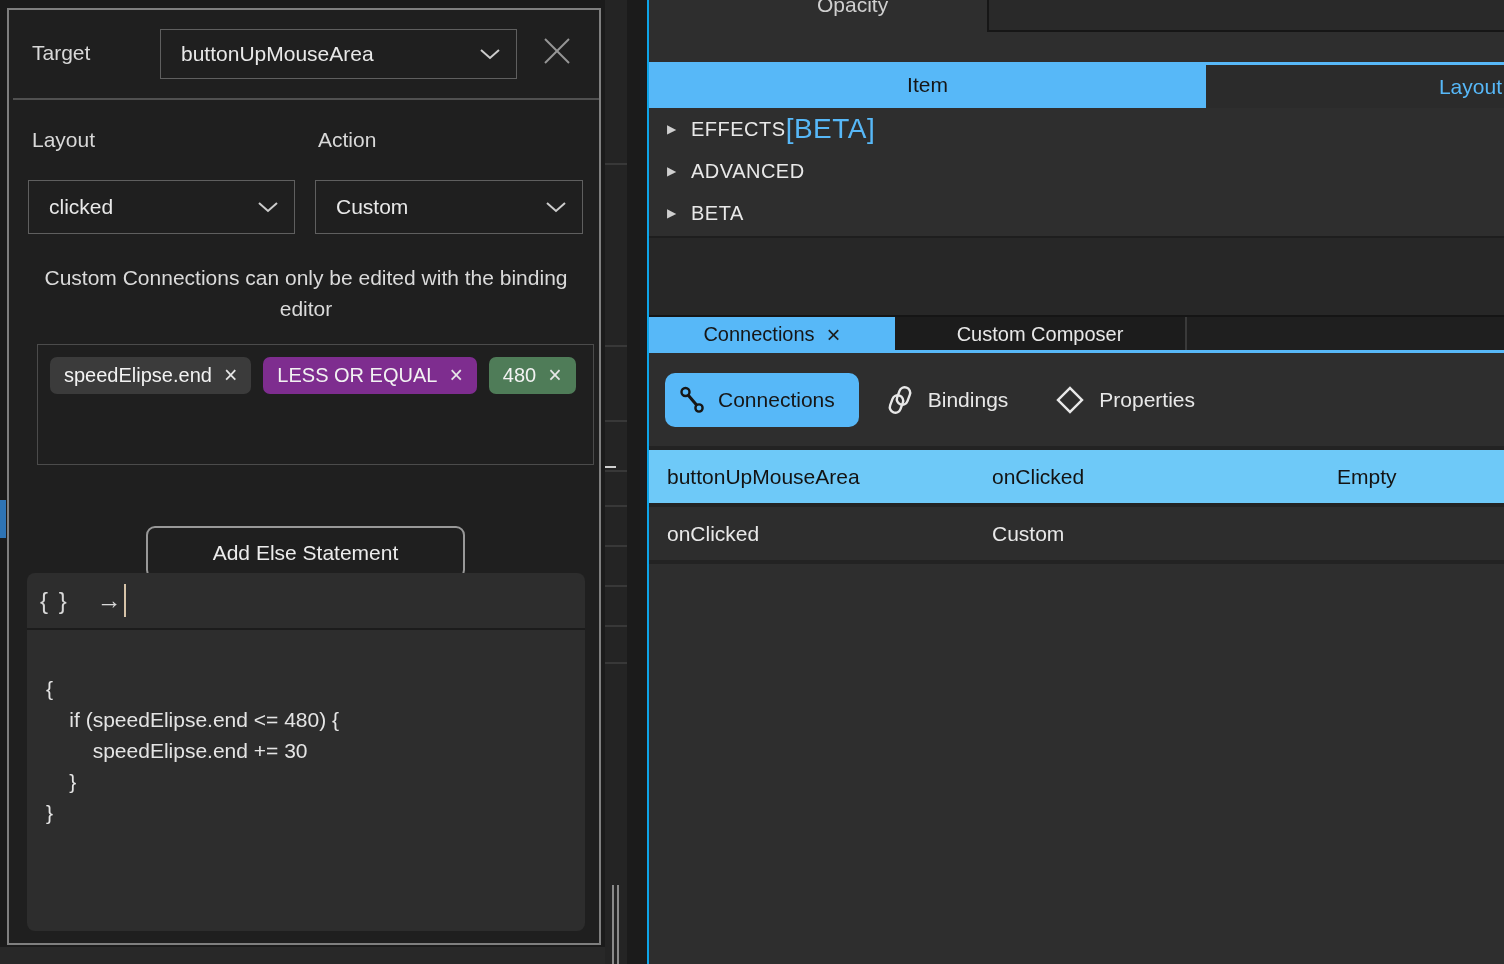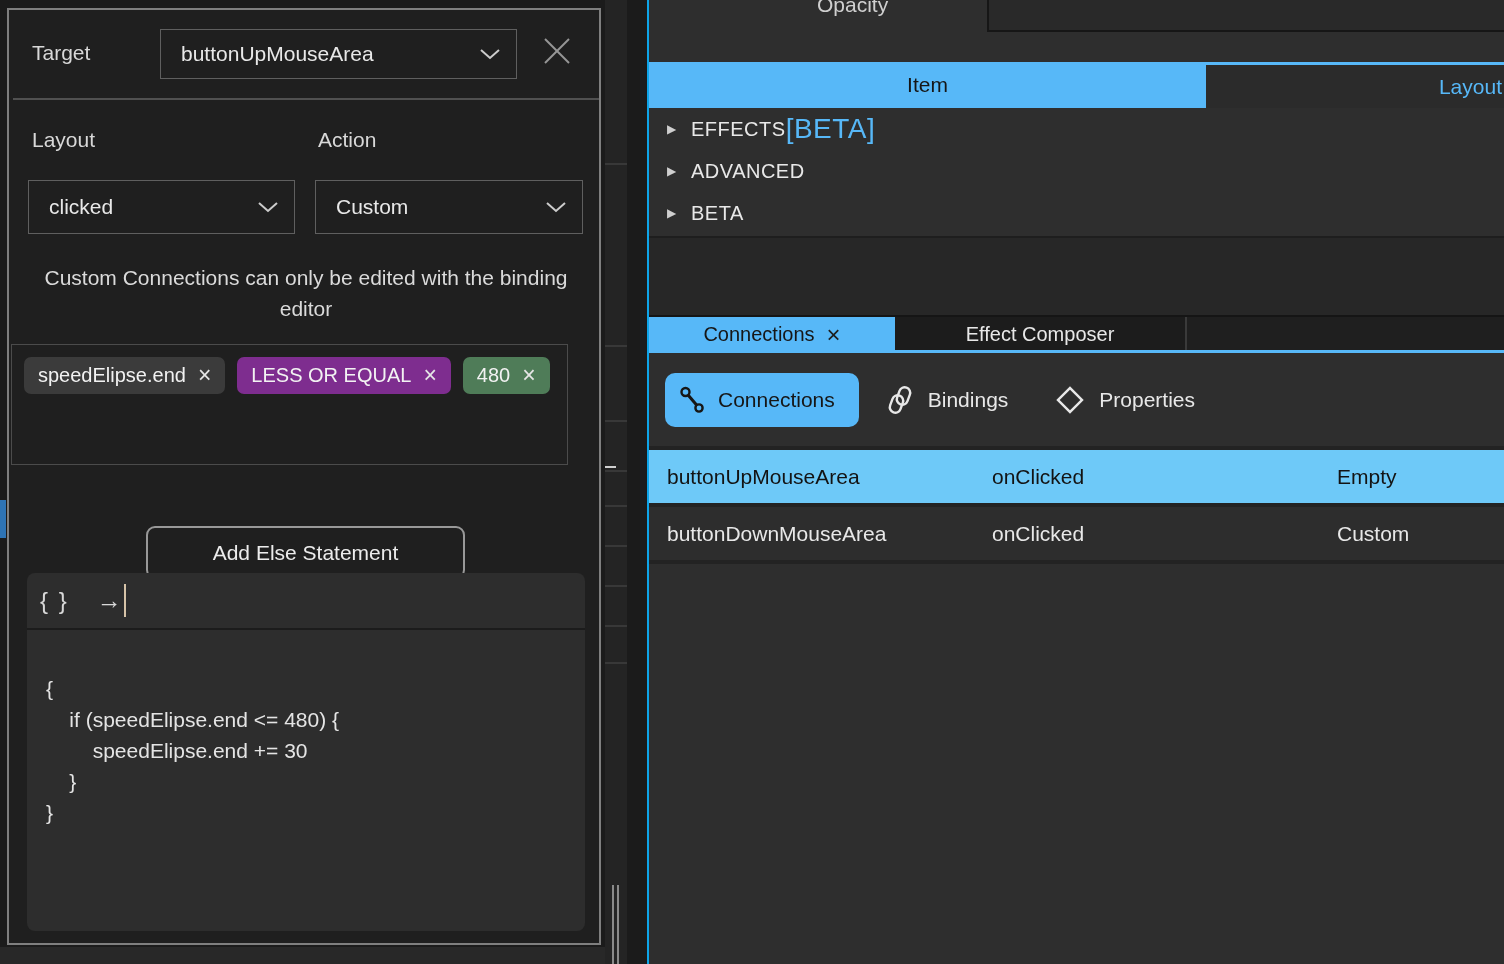--- a/index.html
+++ b/index.html
@@ -75,21 +75,21 @@
   .dropdown svg { position:absolute; right:16px; top:50%; margin-top:-5px; }
   #target-dropdown { left:151px; top:19px; width:357px; height:50px; }
   #dialog-close { position:absolute; left:531px; top:24px; width:34px; height:34px; }
   #dialog-divider { position:absolute; left:4px; top:88px; width:586px; height:2px; background:#505050; }
   #signal-label { left:23px; top:118px; }
   #action-label { left:309px; top:118px; }
   #signal-dropdown { left:19px; top:170px; width:267px; height:54px; }
   #action-dropdown { left:306px; top:170px; width:268px; height:54px; }
   #notice { position:absolute; left:10px; top:252px; width:574px; text-align:center;
             font-size:21px; line-height:31px; color:#dadada; }
-  #tokens-box { position:absolute; left:2px; top:334px; width:557px; height:121px;
+  #tokens-box { position:absolute; left:28px; top:334px; width:557px; height:121px;
                 border:1px solid #4b4b4b; padding:12px 12px;
                 display:flex; flex-wrap:wrap; align-content:flex-start; gap:16px 12px; }
   .token { height:37px; border-radius:7px; display:flex; align-items:center;
            padding:0 14px; gap:12px; font-size:20px; color:#f2f2f2; }
   .token .token-close { font-size:23px; color:#e6e6e6; line-height:1; }
   .token-property { background:#3b3b3b; }
   .token-operator { background:#7e2d8f; }
   .token-literal  { background:#4f7c58; }
   #add-else-btn { position:absolute; left:137px; top:484px; width:319px; height:53px;
                   background:transparent; border:2px solid #989898; border-radius:9px;
@@ -142,21 +142,21 @@
 
   <div id="r-gap"></div>
 
   <div id="r-tabs2">
     <div class="tabsrow">
       <div id="doc-tab-connections">
         <span>Connections</span>
         <span class="tab-close">×</span>
       </div>
       <div id="doc-tab-effect">
-        <span>Effect Composer</span>
+        <span>Custom Composer</span>
       </div>
     </div>
     <div id="tabs2-underline"></div>
   </div>
 
   <div id="r-toolbar">
     <div id="btn-connections">
       <svg width="27" height="27" viewBox="0 0 27 27">
         <circle cx="6.5" cy="6" r="4" fill="none" stroke="#161616" stroke-width="2.4"></circle>
         <line x1="9.5" y1="9.5" x2="18" y2="19.5" stroke="#161616" stroke-width="3"></line>
@@ -179,21 +179,20 @@
     </div>
   </div>
 
   <div id="r-rows">
     <div class="conn-row selected">
       <span>buttonUpMouseArea</span>
       <span>onClicked</span>
       <span>Empty</span>
     </div>
     <div class="conn-row normal">
-      <span>buttonDownMouseArea</span>
       <span>onClicked</span>
       <span>Custom</span>
     </div>
   </div>
 </div>
 
 <div id="mid-strip" class="abs">
   <div class="strip-line" style="top:163px"></div>
   <div class="strip-line" style="top:345px"></div>
   <div class="strip-line" style="top:420px"></div>

